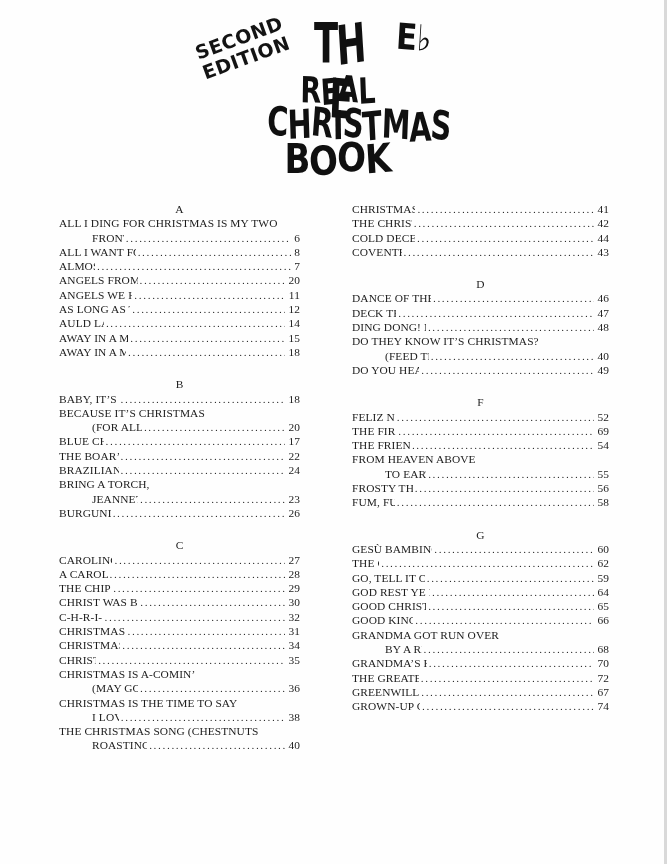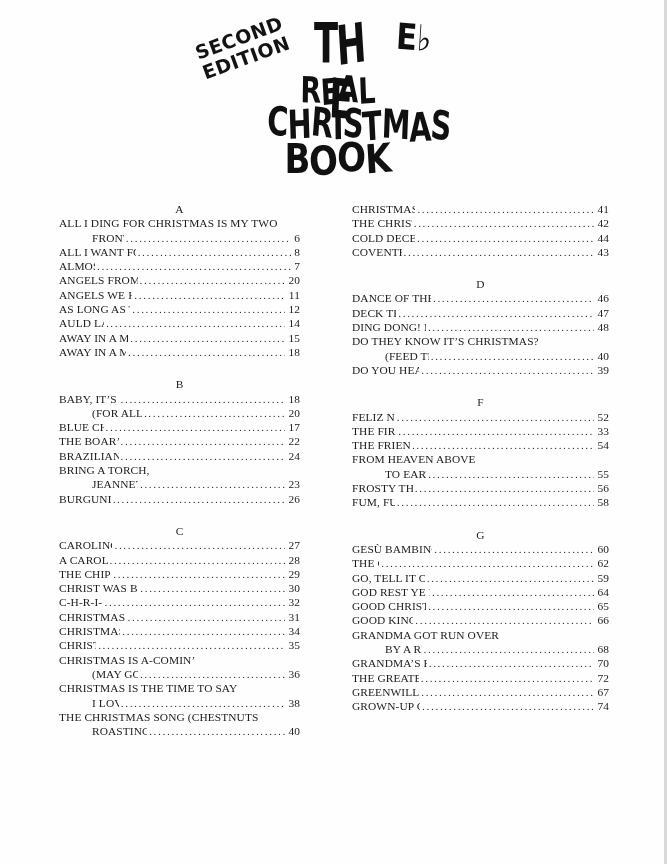--- a/index.html
+++ b/index.html
@@ -120,20 +120,23 @@
           <span class="pg">18</span>
         </div>
       </div>
       <div class="block gap">
         <div class="letter">B</div>
         <div class="row">
           <span class="t">BABY, IT’S COLD OUTSIDE</span>
           <span class="dots"></span>
           <span class="pg">18</span>
         </div>
+        <div class="row">
+          <span class="t">BECAUSE IT’S CHRISTMAS</span>
+        </div>
         <div class="row indent">
           <span class="t">(FOR ALL THE CHILDREN)</span>
           <span class="dots"></span>
           <span class="pg">20</span>
         </div>
         <div class="row">
           <span class="t">BLUE CHRISTMAS</span>
           <span class="dots"></span>
           <span class="pg">17</span>
         </div>
@@ -273,34 +276,34 @@
           <span class="t">DO THEY KNOW IT’S CHRISTMAS?</span>
         </div>
         <div class="row indent">
           <span class="t">(FEED THE WORLD)</span>
           <span class="dots"></span>
           <span class="pg">40</span>
         </div>
         <div class="row">
           <span class="t">DO YOU HEAR WHAT I HEAR</span>
           <span class="dots"></span>
-          <span class="pg">39</span>
+          <span class="pg">49</span>
         </div>
       </div>
       <div class="block gap">
         <div class="letter">F</div>
         <div class="row">
           <span class="t">FELIZ NAVIDAD</span>
           <span class="dots"></span>
           <span class="pg">52</span>
         </div>
         <div class="row">
           <span class="t">THE FIRST NOËL</span>
           <span class="dots"></span>
-          <span class="pg">33</span>
+          <span class="pg">69</span>
         </div>
         <div class="row">
           <span class="t">THE FRIENDLY BEASTS</span>
           <span class="dots"></span>
           <span class="pg">54</span>
         </div>
         <div class="row">
           <span class="t">FROM HEAVEN ABOVE</span>
         </div>
         <div class="row indent">

